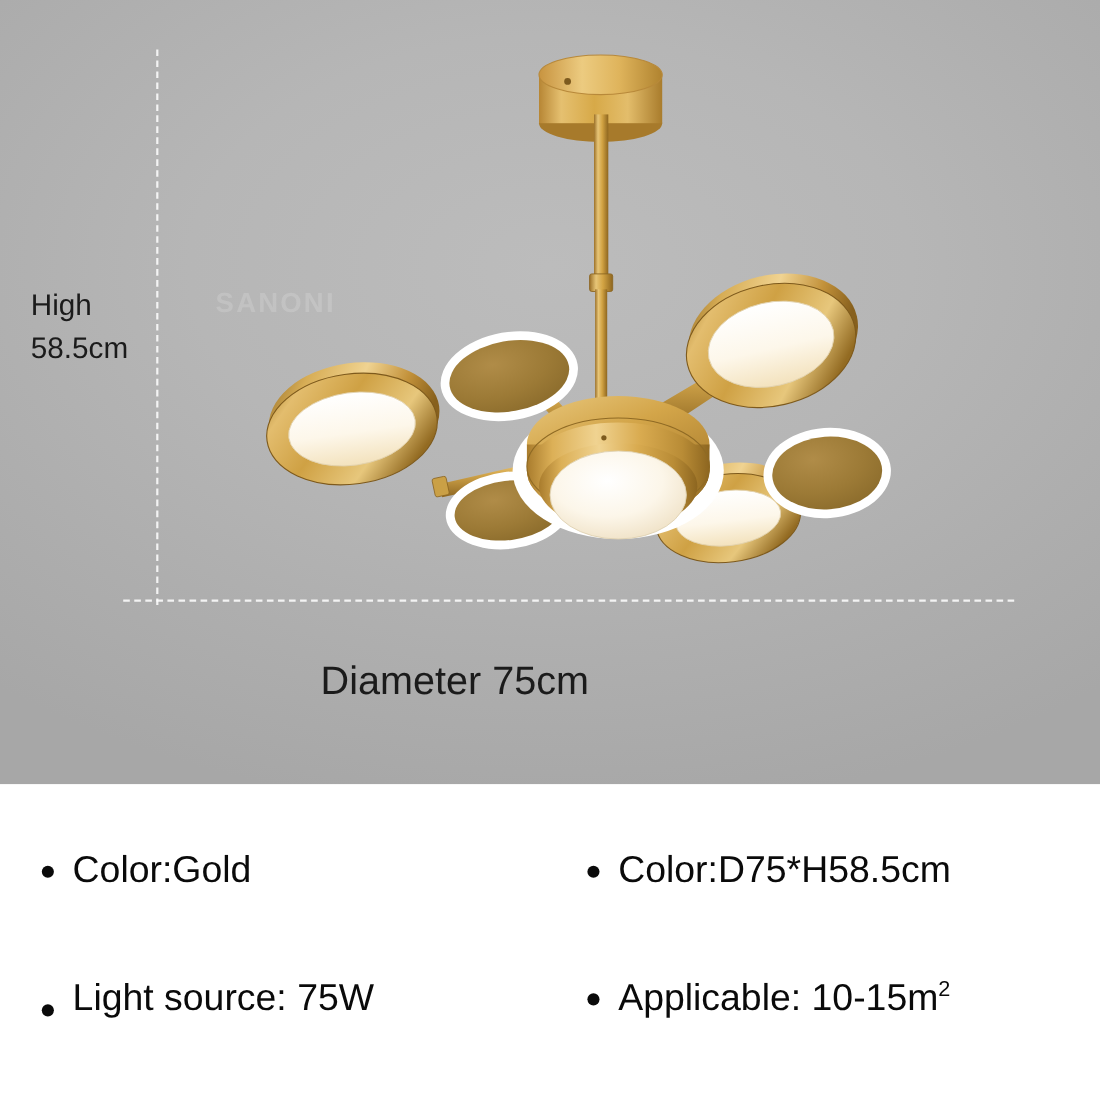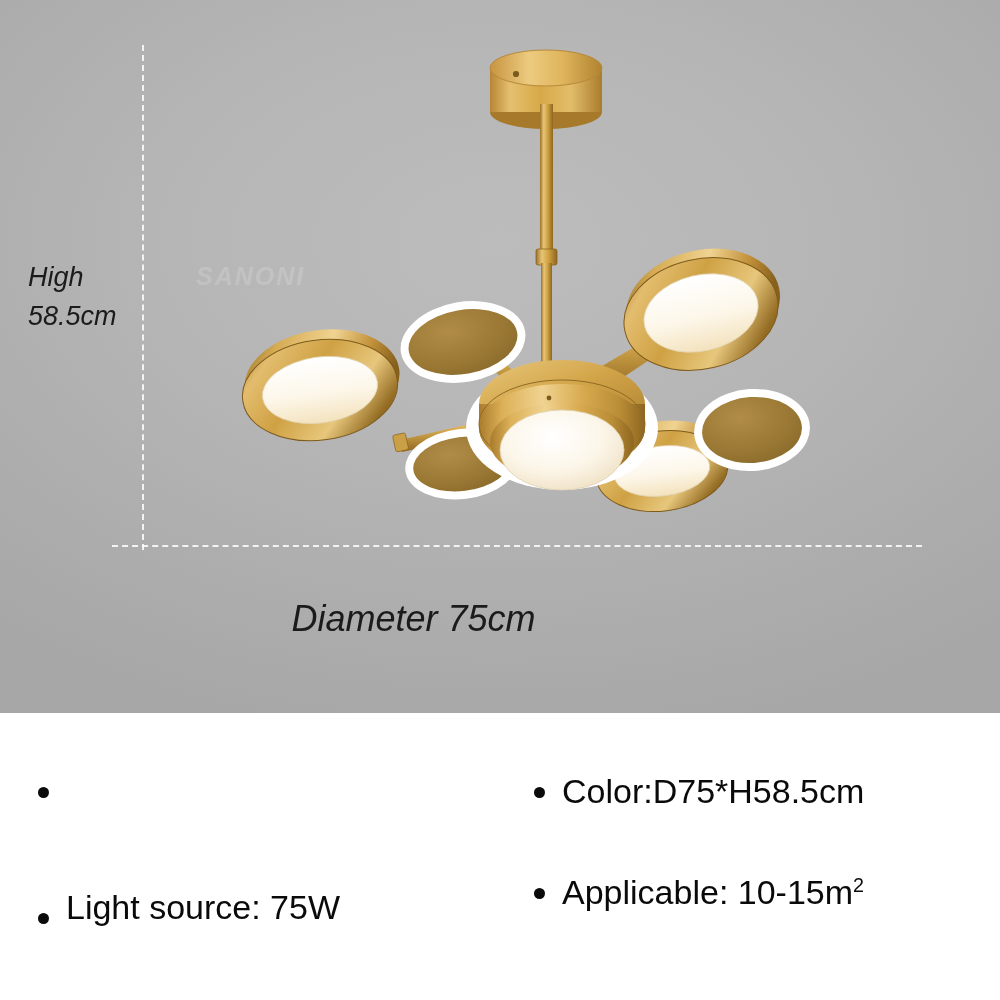--- a/index.html
+++ b/index.html
@@ -15,21 +15,20 @@
     position: relative;
   }
 
   
   #hero {
     position: absolute;
     left: 0; top: 0;
     width: 1000px; height: 713px;
     background: radial-gradient(ellipse 78% 70% at 50% 34%, #bcbcbc 0%, #b6b6b6 42%, #aeaeae 72%, #a7a7a7 100%);
     overflow: hidden;
-    font-style: italic;
   }
 
   
   #watermark {
     position: absolute;
     left: 196px; top: 262px;
     font-size: 25px;
     letter-spacing: 2px;
     color: rgba(255,255,255,0.16);
     font-weight: 600;
@@ -95,21 +94,21 @@
     flex: none;
   }
   .spec-text sup {
     font-size: 0.58em;
     vertical-align: super;
     line-height: 0;
   }
   #spec-0 { left: 38px;  top: 61px; }
   #spec-1 { left: 534px; top: 61px; }
   #spec-2 { left: 38px;  top: 177px; align-items: flex-end; }
-  #spec-3 { left: 534px; top: 162px; }
+  #spec-3 { left: 534px; top: 177px; }
 </style>
 </head>
 <body>
 
 <div id="hero">
 
   <div id="watermark">SANONI</div>
 
   <div class="dash-v"></div>
   <div class="dash-h"></div>
@@ -277,20 +276,21 @@
       <ellipse cx="562" cy="450" rx="62" ry="40" fill="url(#gHubLens)"></ellipse>
       <ellipse cx="562" cy="450" rx="62" ry="40" fill="none" stroke="#ded0b0" stroke-width="0.8"></ellipse>
     </g>
   </svg>
 </div>
 
 <div id="specs">
 
   <div class="spec-item" id="spec-0">
     <span class="bullet"></span>
+    <span class="spec-text">Color:Gold</span>
   </div>
 
   <div class="spec-item" id="spec-1">
     <span class="bullet"></span>
     <span class="spec-text">Color:D75*H58.5cm</span>
   </div>
 
   <div class="spec-item" id="spec-2">
     <span class="bullet"></span>
     <span class="spec-text">Light source: 75W</span>

